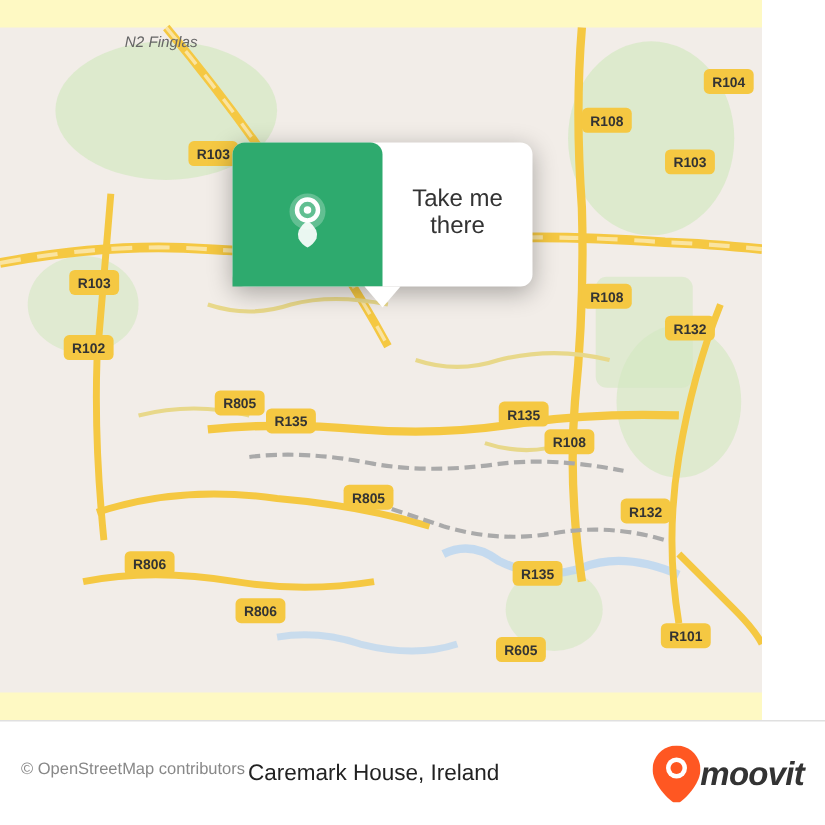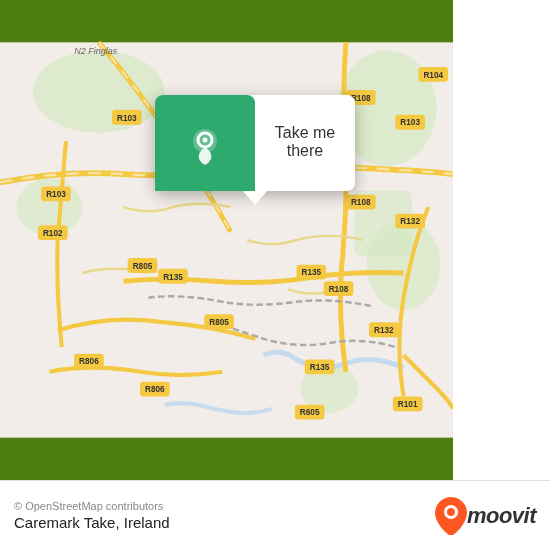--- a/index.html
+++ b/index.html
@@ -1,23 +1,23 @@
 <!DOCTYPE html>
 <html><head>
   <meta charset="utf-8">
   <style>
     * { margin: 0; padding: 0; box-sizing: border-box; }
     body { width: 550px; height: 550px; overflow: hidden; font-family: Arial, sans-serif; position: relative; }
 
     #map-container {
-      width: 453px;
+      width: 508px;
       height: 480px;
       position: relative;
       overflow: hidden;
-      background-color: #4d7c0f;
+      background-color: #fef9c3;
     }
 
     
     #map-bg {
       width: 100%;
       height: 100%;
       position: absolute;
       top: 0; left: 0;
     }
 
@@ -83,21 +83,21 @@
       display: flex;
       align-items: center;
       justify-content: space-between;
       padding: 0 14px;
       border-top: 1px solid #e0e0e0;
       position: relative;
     }
 
     #bottom-left {
       display: flex;
-      flex-direction: column;
+      flex-direction: row;
       gap: 2px;
     }
 
     #copyright {
       font-size: 11px;
       color: #888;
     }
 
     #location-name {
       font-size: 15px;
@@ -254,21 +254,21 @@
     <div id="popup-bottom">
       <button id="take-me-there-btn">Take me there</button>
     </div>
     <div id="popup-arrow"></div>
   </div>
 </div>
 
 <div id="bottom-bar">
   <div id="bottom-left">
     <span id="copyright">© OpenStreetMap contributors</span>
-    <span id="location-name">Caremark Take, Ireland</span>
+    <span id="location-name">Caremark House, Ireland</span>
   </div>
   <div id="moovit-logo">
 
     <svg id="moovit-pin" viewBox="0 0 32 38" xmlns="http://www.w3.org/2000/svg">
       <path d="M16 0 C7.16 0 0 7.16 0 16 C0 24 8 34 14 38 L16 38 L18 38 C24 34 32 24 32 16 C32 7.16 24.84 0 16 0Z" fill="#ff5722"></path>
       <circle cx="16" cy="15" r="7" fill="white"></circle>
       <circle cx="16" cy="15" r="4" fill="#ff5722"></circle>
     </svg>
     <span id="moovit-text">moovit</span>
   </div>

